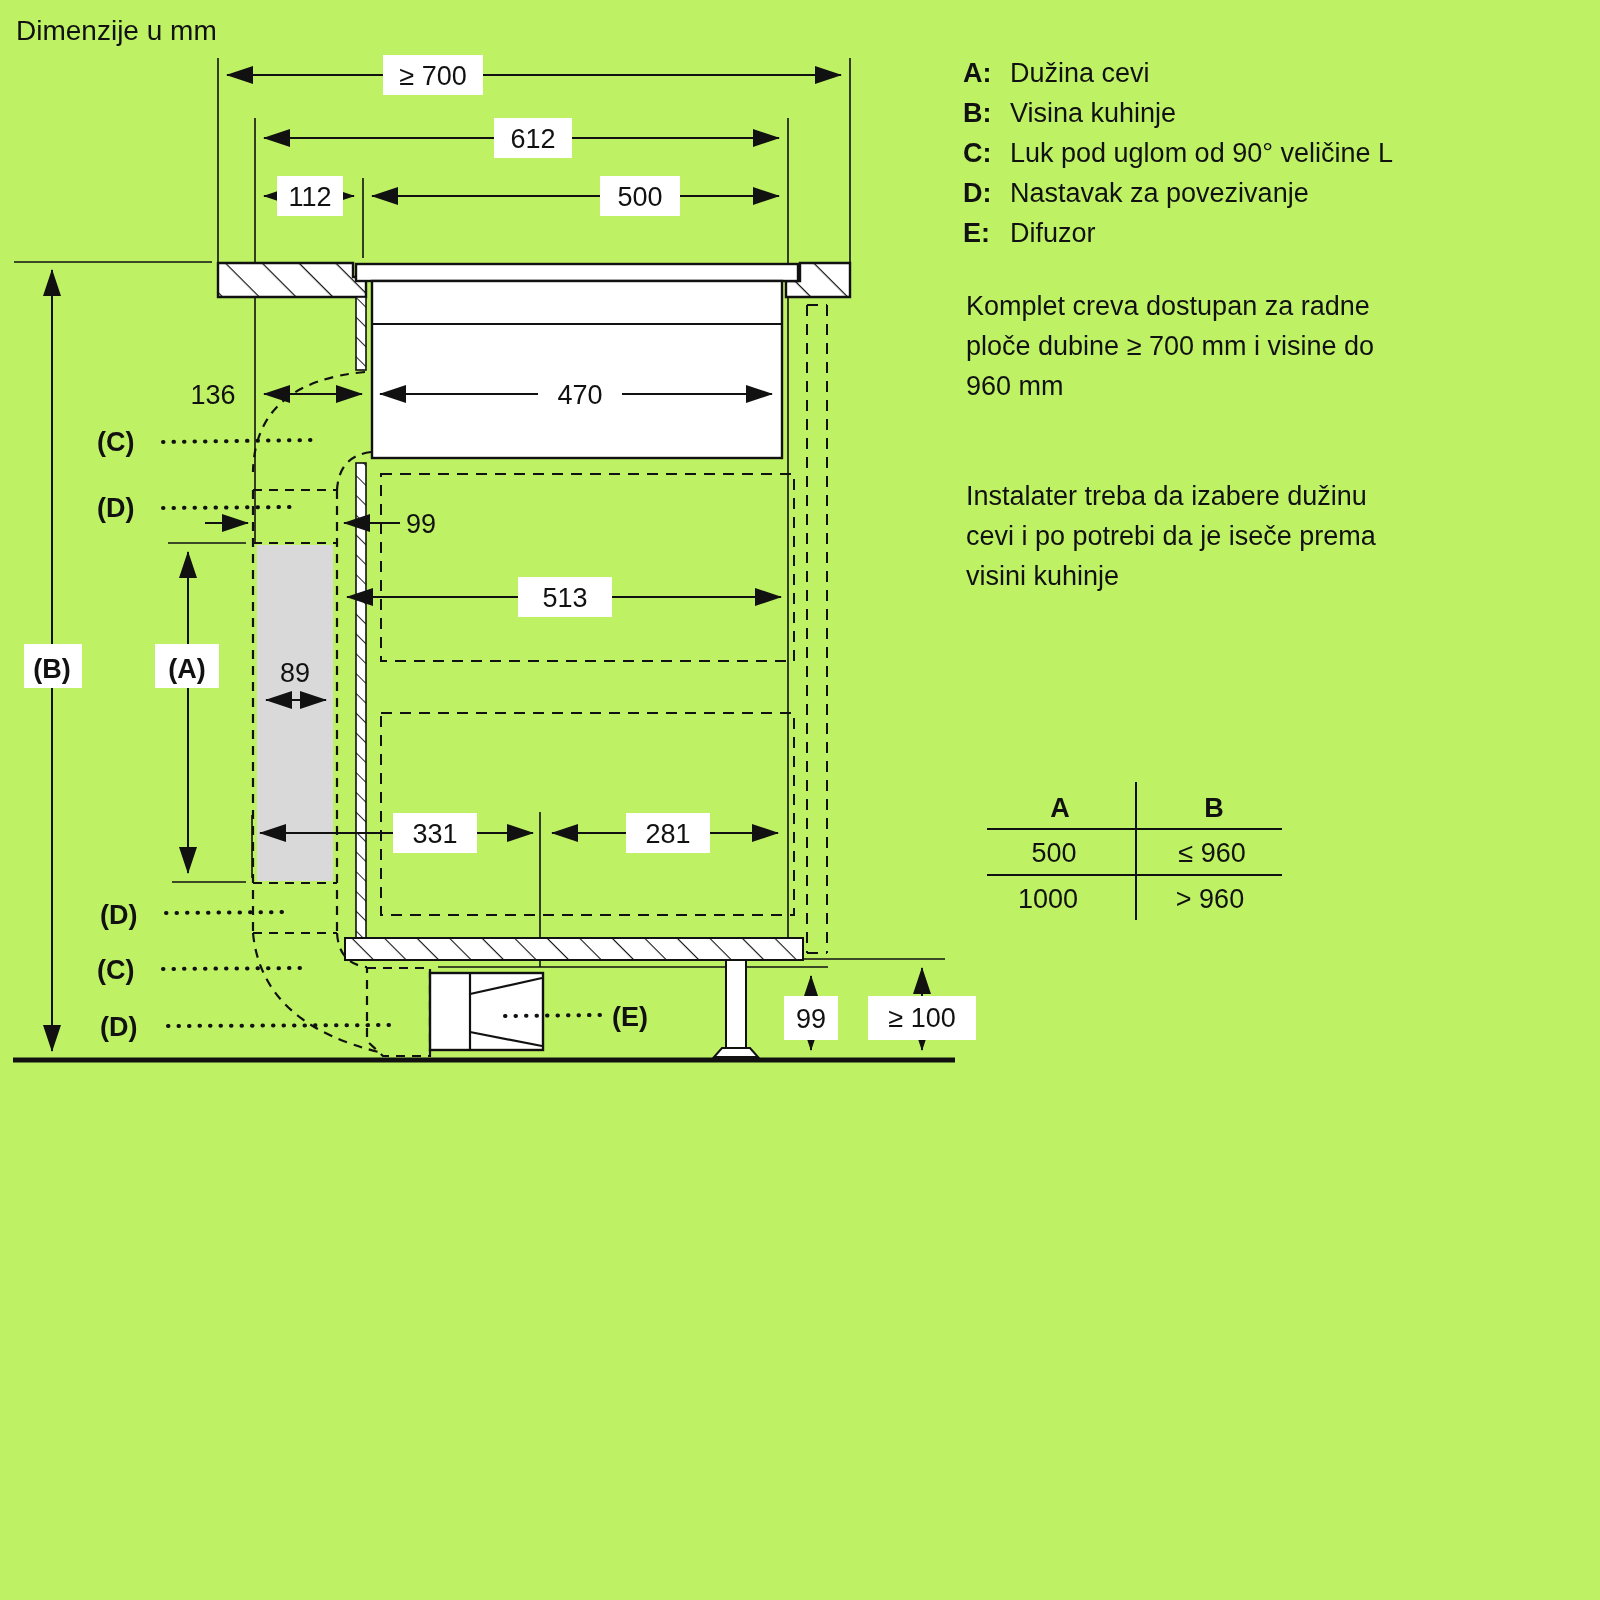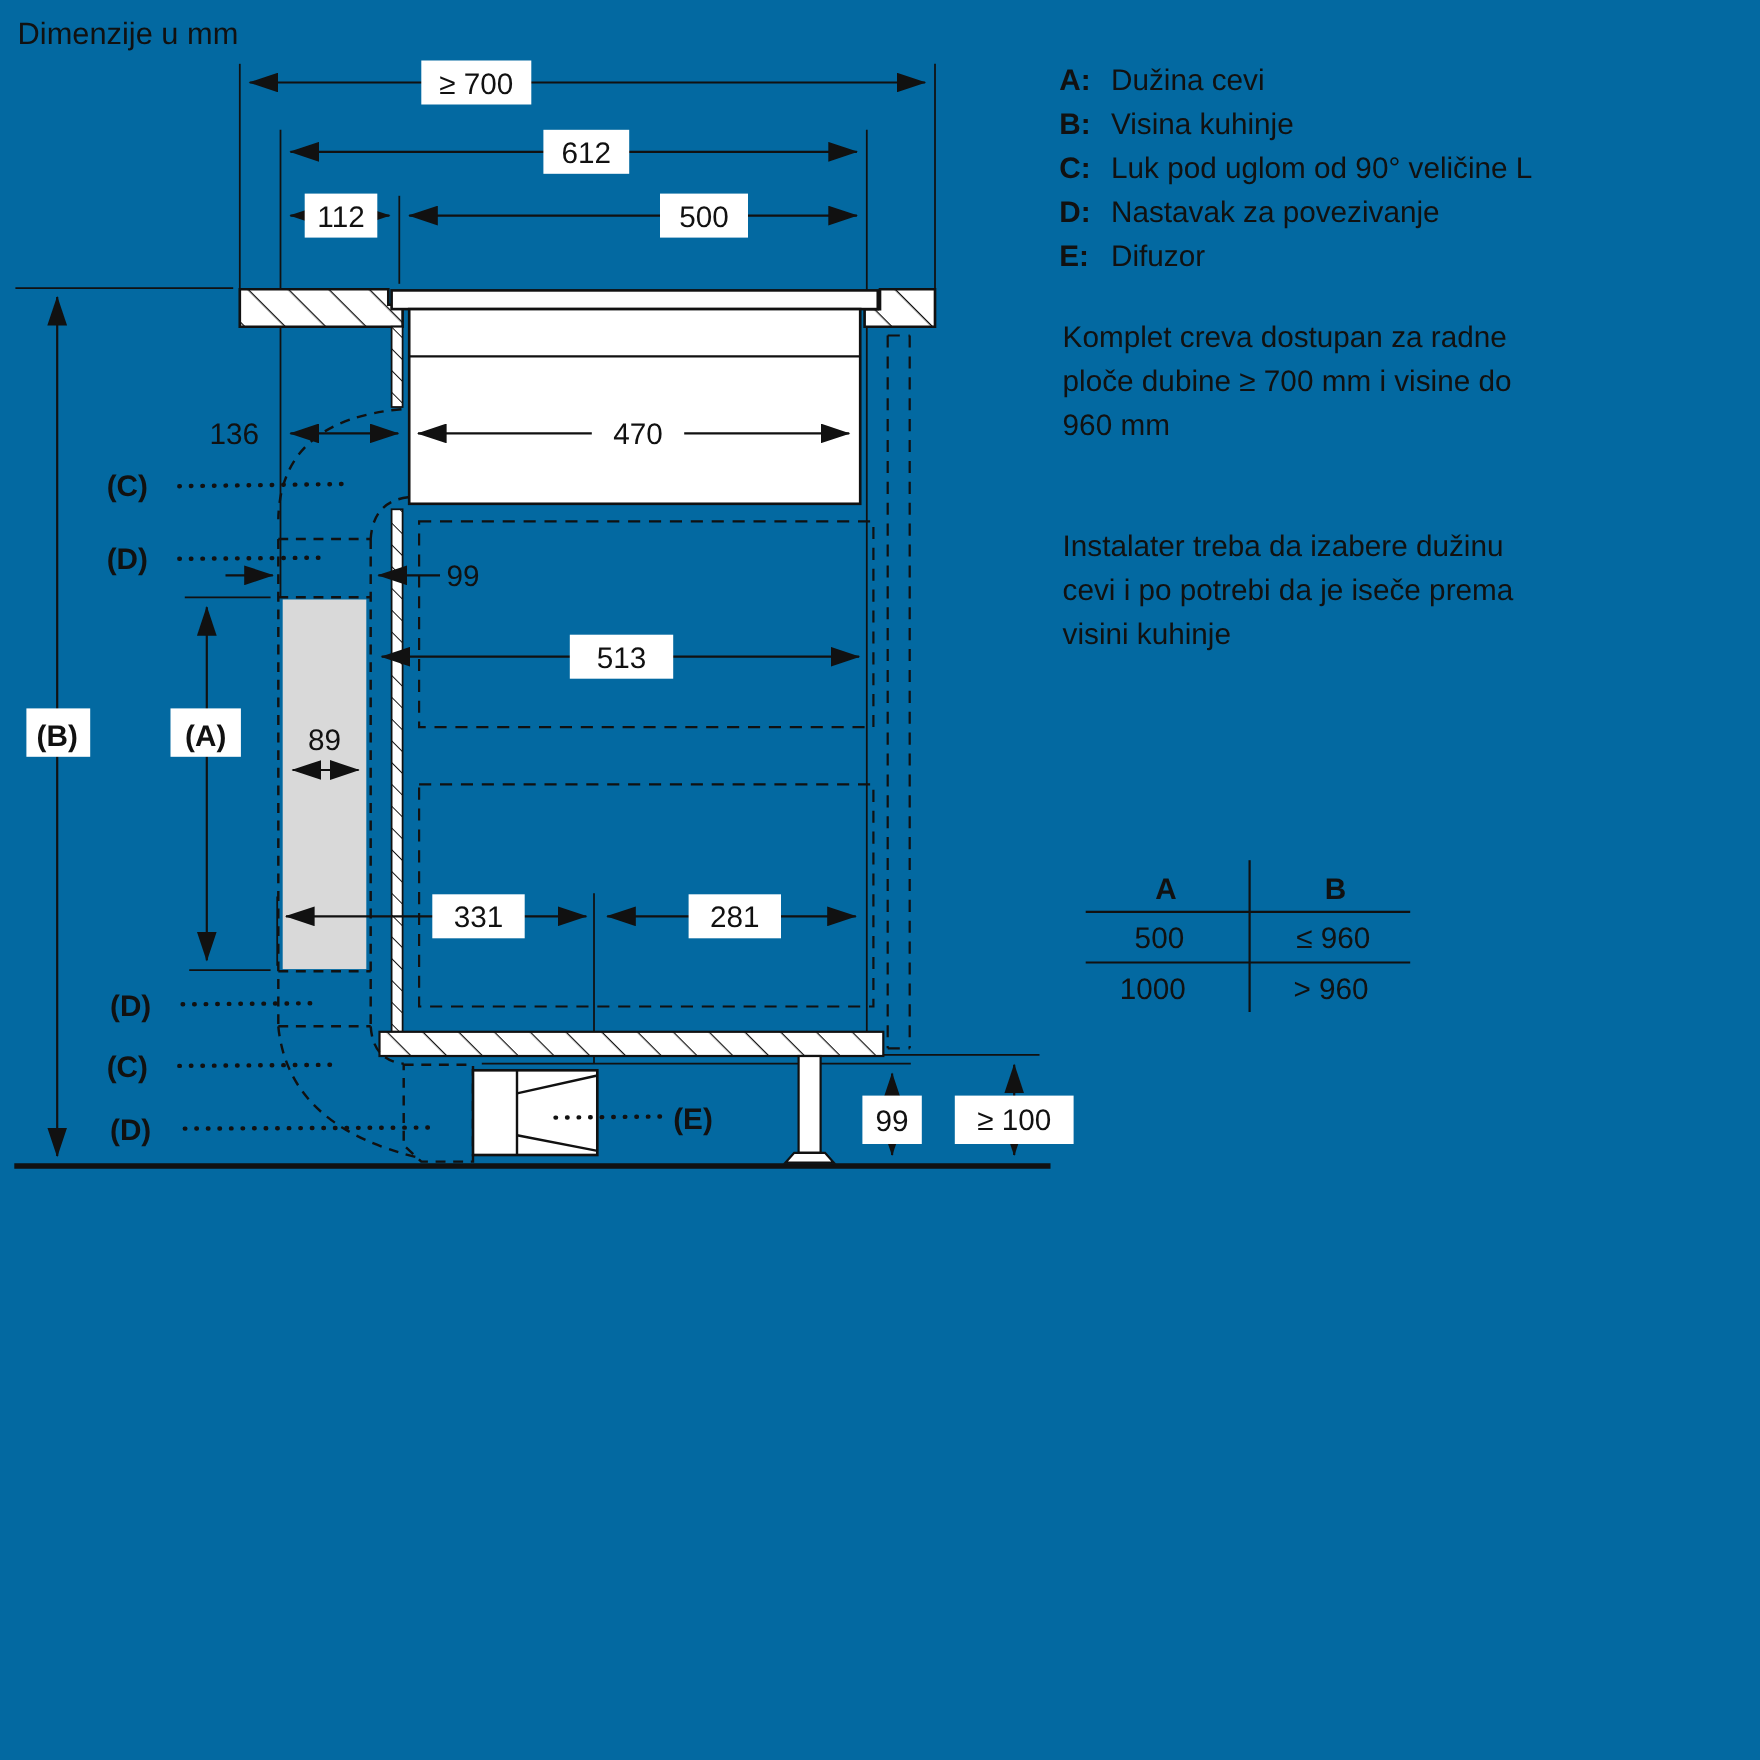--- a/index.html
+++ b/index.html
@@ -1,16 +1,16 @@
 <!DOCTYPE html>
 <html><head>
 <meta charset="utf-8">
 <style>
   html,body{margin:0;padding:0;background:#ffffff;}
-  .page{position:relative;width:1600px;height:1600px;background:#0369a1;overflow:hidden;
+  .page{position:relative;width:1600px;height:1600px;background:#bef264;overflow:hidden;
         font-family:"Liberation Sans", sans-serif;text-align:right;}
   svg text{font-family:"Liberation Sans", sans-serif;fill:#111;}
   .t{font-size:27px;}
   .tt{font-size:28px;}
   .b{font-weight:bold;}
   .mid{text-anchor:middle;}
   line,path,rect,polyline{vector-effect:none;}
 </style>
 </head>
 <body>

